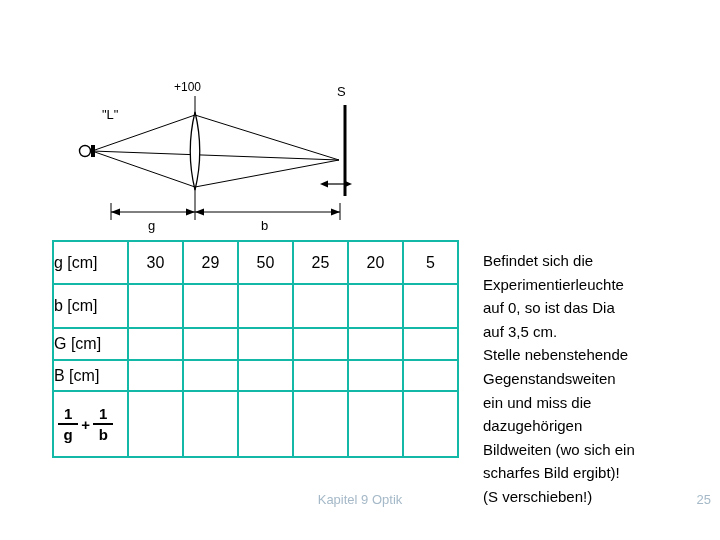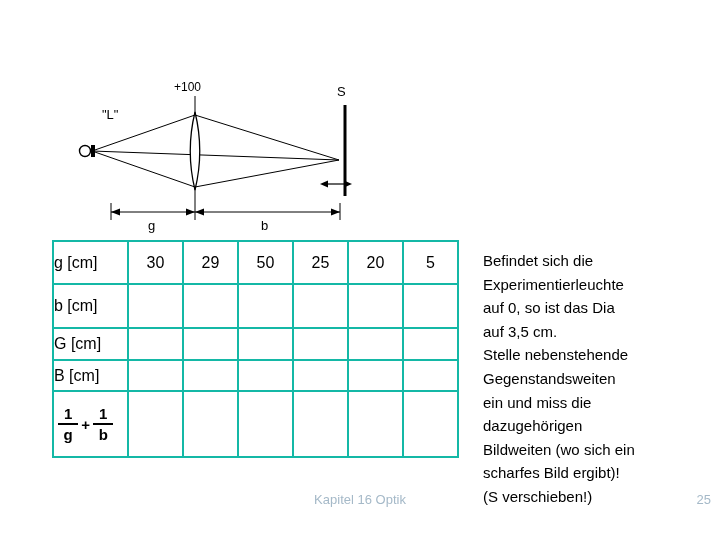--- a/index.html
+++ b/index.html
@@ -196,16 +196,16 @@
 auf 0, so ist das Dia
 auf 3,5 cm.
 Stelle nebenstehende
 Gegenstandsweiten
 ein und miss die
 dazugehörigen
 Bildweiten (wo sich ein
 scharfes Bild ergibt)!
 (S verschieben!)</div>
 
-  <div class="footer-center">Kapitel 16 Optik</div>
+  <div class="footer-center">Kapitel 9 Optik</div>
   <div class="footer-page">25</div>
 
 </div>
 
 </body></html>

